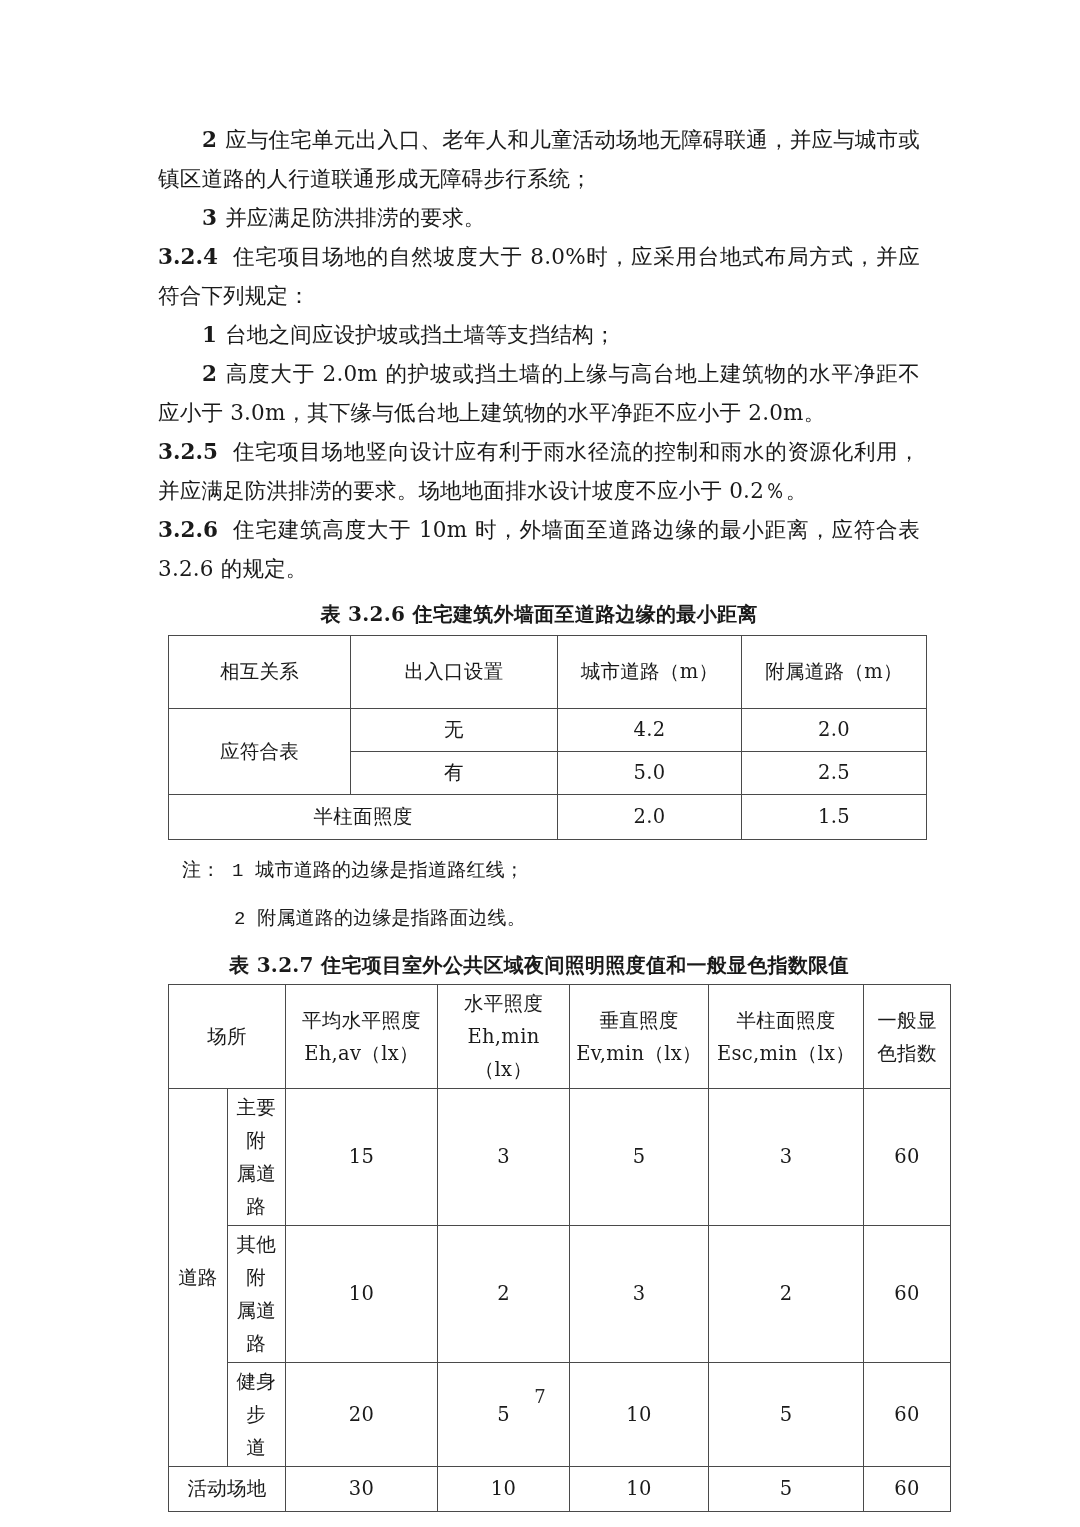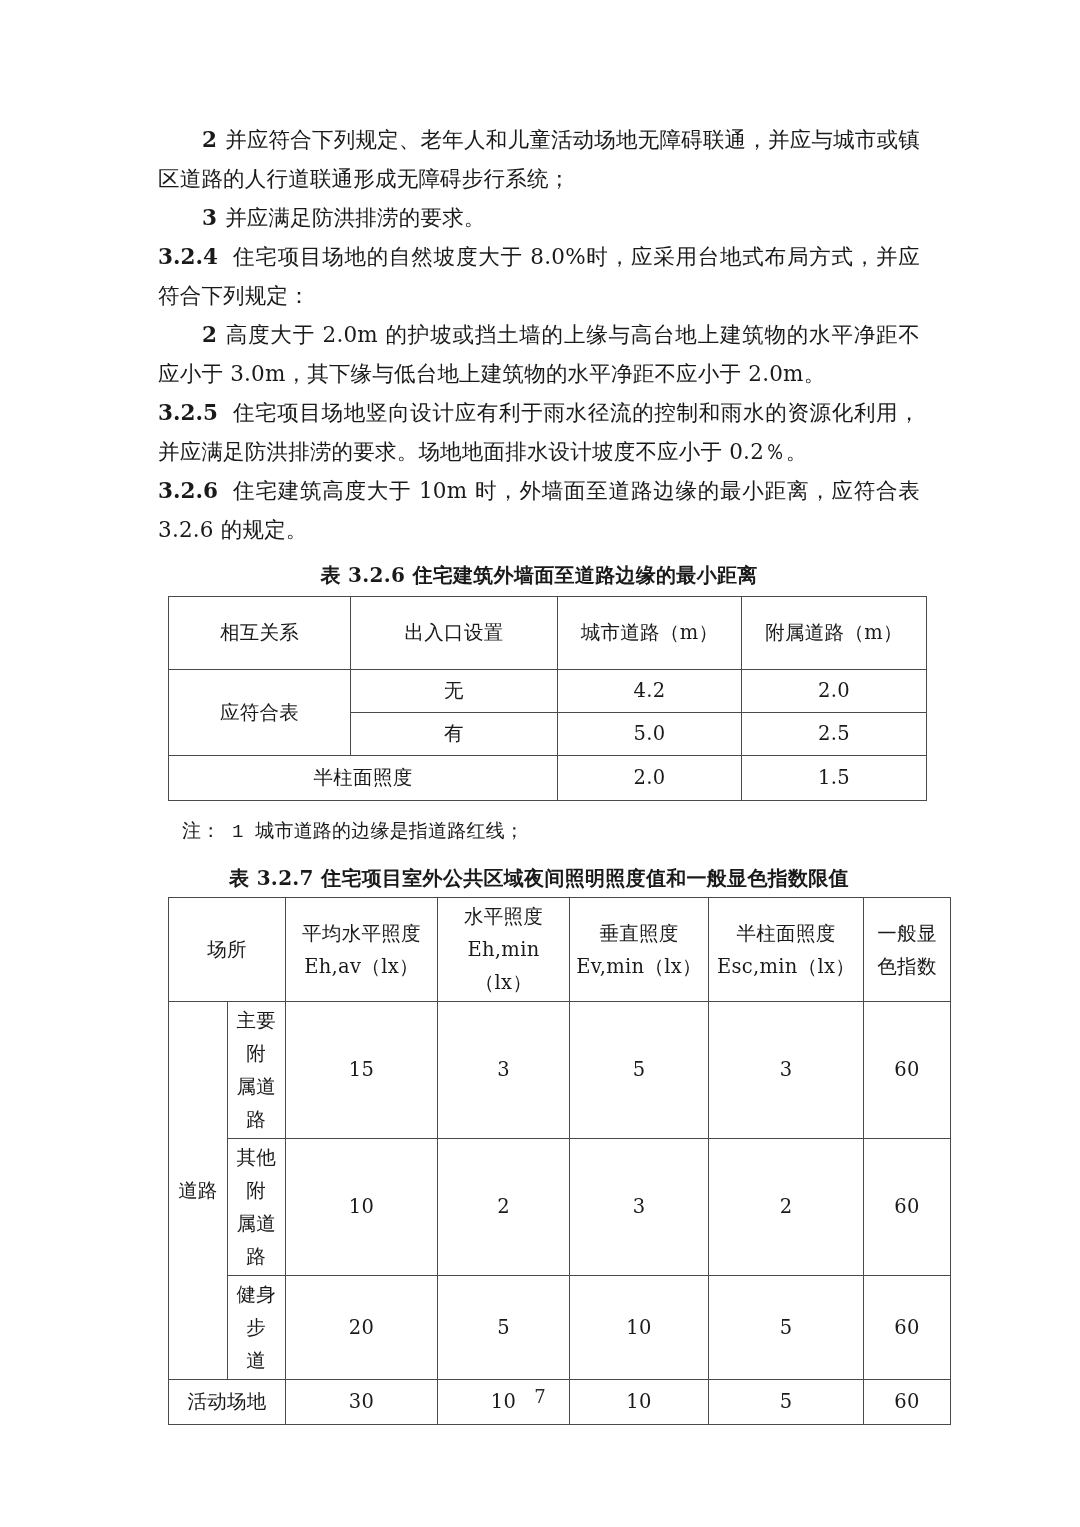--- a/index.html
+++ b/index.html
@@ -123,26 +123,27 @@
     color: #2a2a2a;
     font-family: "DejaVu Serif", "Liberation Serif", serif;
   }
 </style>
 </head>
 <body>
 
 <div class="page">
   <div class="content">
 
-    <p class="para indent"><span class="lead">2</span><span>并应符合下列规定、老年人和儿童活动场地无障碍联通，并应与城市或镇区道路的人行道联通形成无障碍步行系统；</span></p>
+    <p class="para indent"><span class="lead">2</span><span>应与住宅单元出入口、老年人和儿童活动场地无障碍联通，并应与城市或镇区道路的人行道联通形成无障碍步行系统；</span></p>
 
     <p class="para indent"><span class="lead">3</span><span>并应满足防洪排涝的要求。</span></p>
 
     <p class="para"><span class="num">3.2.4</span>&nbsp;&nbsp;<span>住宅项目场地的自然坡度大于 8.0%时，应采用台地式布局方式，并应符合下列规定：</span></p>
 
+    <p class="para indent"><span class="lead">1</span><span>台地之间应设护坡或挡土墙等支挡结构；</span></p>
 
     <p class="para indent"><span class="lead">2</span><span>高度大于 2.0m 的护坡或挡土墙的上缘与高台地上建筑物的水平净距不应小于 3.0m，其下缘与低台地上建筑物的水平净距不应小于 2.0m。</span></p>
 
     <p class="para"><span class="num">3.2.5</span>&nbsp;&nbsp;<span>住宅项目场地竖向设计应有利于雨水径流的控制和雨水的资源化利用，并应满足防洪排涝的要求。场地地面排水设计坡度不应小于 0.2％。</span></p>
 
     <p class="para"><span class="num">3.2.6</span>&nbsp;&nbsp;<span>住宅建筑高度大于 10m 时，外墙面至道路边缘的最小距离，应符合表 3.2.6 的规定。</span></p>
 
     <div class="tbl-caption">表 3.2.6  住宅建筑外墙面至道路边缘的最小距离</div>
 
     <table class="doc-table t326">
@@ -167,20 +168,21 @@
         <tr>
           <td class="r3" colspan="2">半柱面照度</td>
           <td class="r3">2.0</td>
           <td class="r3">1.5</td>
         </tr>
       </tbody>
     </table>
 
     <p class="note lvl1"><span>注：</span>&nbsp;<span>1</span>&nbsp;<span>城市道路的边缘是指道路红线；</span></p>
 
+    <p class="note lvl2"><span>2</span>&nbsp;<span>附属道路的边缘是指路面边线。</span></p>
 
 
     <div class="tbl-caption cap-27">表 3.2.7 住宅项目室外公共区域夜间照明照度值和一般显色指数限值</div>
 
     <table class="doc-table t327">
       <tbody>
         <tr>
           <td class="hdr" colspan="2" style="width:110px">场所</td>
           <td class="hdr" style="width:145px">
             <span class="stack">平均水平照度</span>

